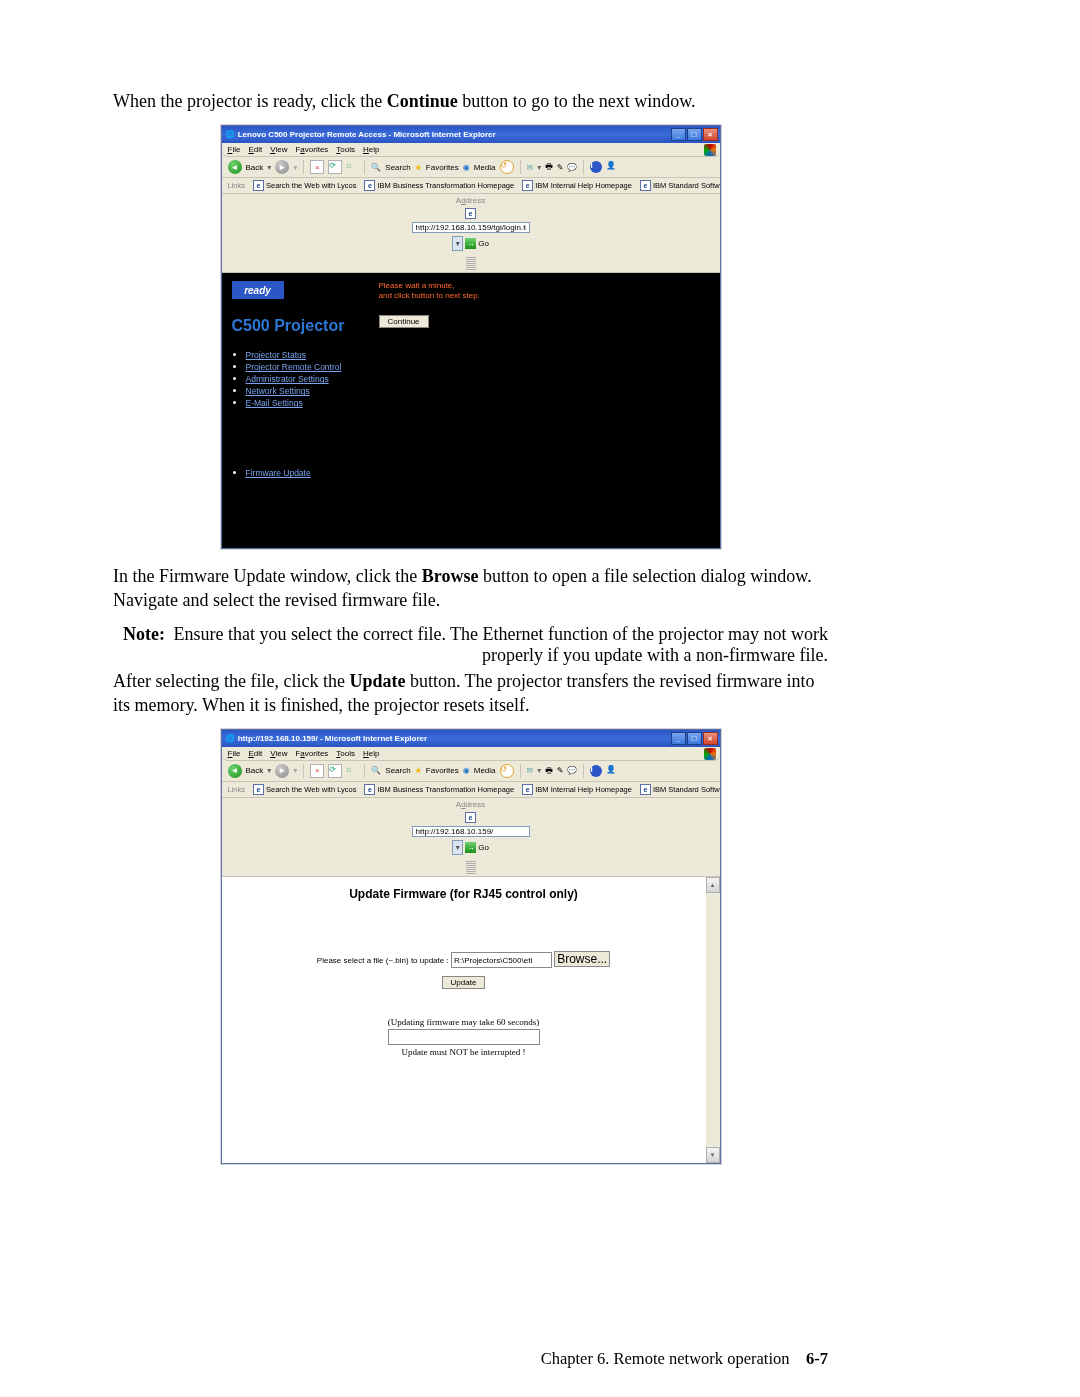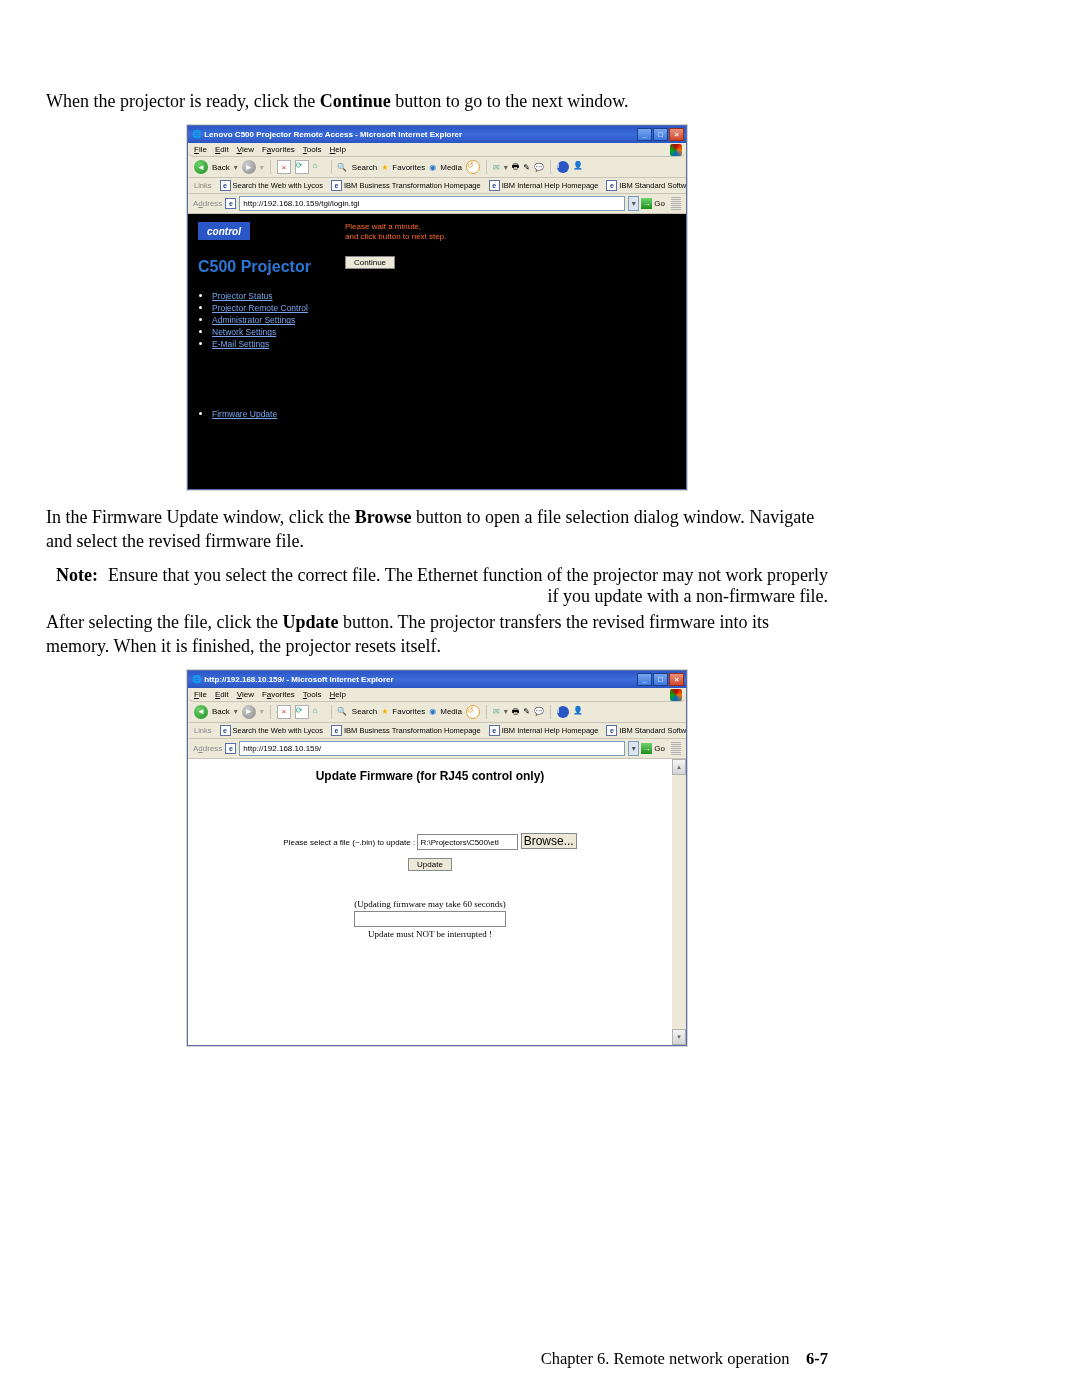--- a/index.html
+++ b/index.html
@@ -4,21 +4,21 @@
 <style>
   body {
     margin: 0;
     background: #fff;
     font-family: Georgia, "Times New Roman", serif;
     font-size: 18px;
     color: #000;
     width: 1080px;
   }
   .page {
-    padding: 90px 80px 40px 46px;
+    padding: 90px 80px 40px 113px;
     box-sizing: border-box;
     width: 908px;
     min-height: 1397px;
     position: relative;
   }
   p.doc-text {
     margin: 0 0 12px 0;
     line-height: 1.3;
   }
   .note {
@@ -112,21 +112,21 @@
     font-size:7.5px;
     white-space:nowrap; overflow:hidden;
   }
   .linkbar .linklabel{color:#888;}
   .linkbar .litem{color:#000; display:flex; gap:2px; align-items:center;}
   .e-icon{width:9px;height:9px;background:#fff;border:1px solid #5a6fa8;color:#1b3f8a;
     display:inline-flex;align-items:center;justify-content:center;font-size:7px;font-weight:bold;}
   .addrbar {
     background:#ece9d8; display:flex; gap:3px; padding:2px 5px;
     border-bottom:1px solid #c8c4b6;
-    align-items:center; color:#000; font-size:8px;
+    align-items:center; color:#000; font-size:8px;flex-direction:column;
   }
   .addrbar .alabel{color:#888;}
   .addrbar input{
     flex:1; height:13px; font-size:8px; padding:0 3px; border:1px solid #7f9db9;
     font-family:inherit; background:#fff;
   }
   .go-btn{
     display:flex;align-items:center;gap:2px;
   }
   .go-btn .g{width:11px;height:11px;background:linear-gradient(#6ed36e,#1a8f1a);display:inline-flex;
@@ -262,21 +262,21 @@
         <span class="go-btn">
           <span class="dd">▾</span>
           <span class="g">→</span>
           <span>Go</span>
         </span>
         <span class="tsep"></span>
         <span class="grip"></span>
       </div>
       <div class="content1">
         <div class="sidebar1">
-          <div class="lenovo-logo">control</div>
+          <div class="lenovo-logo">ready</div>
           <div class="c500">C500 Projector</div>
           <ul>
             <li><a>Projector Status</a></li>
             <li><a>Projector Remote Control</a></li>
             <li><a>Administrator Settings</a></li>
             <li><a>Network Settings</a></li>
             <li><a>E-Mail Settings</a></li>
           </ul>
           <div class="fw-update-gap"></div>
           <ul>

